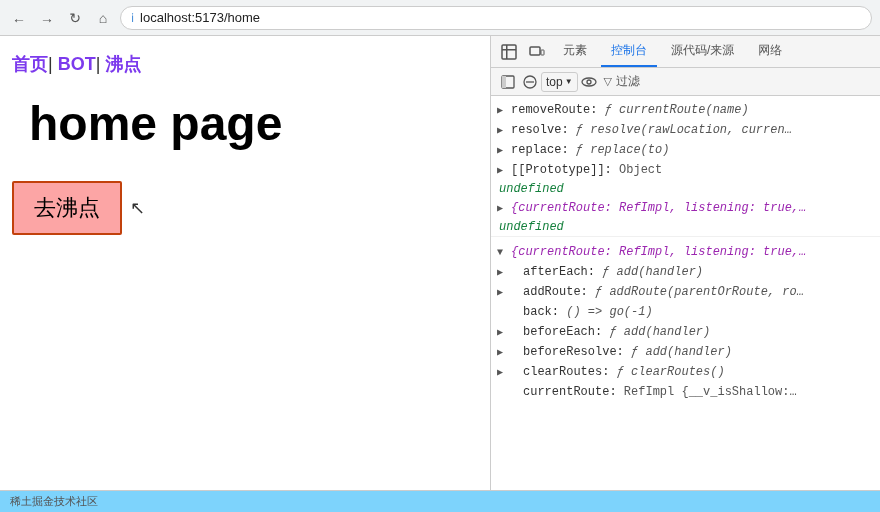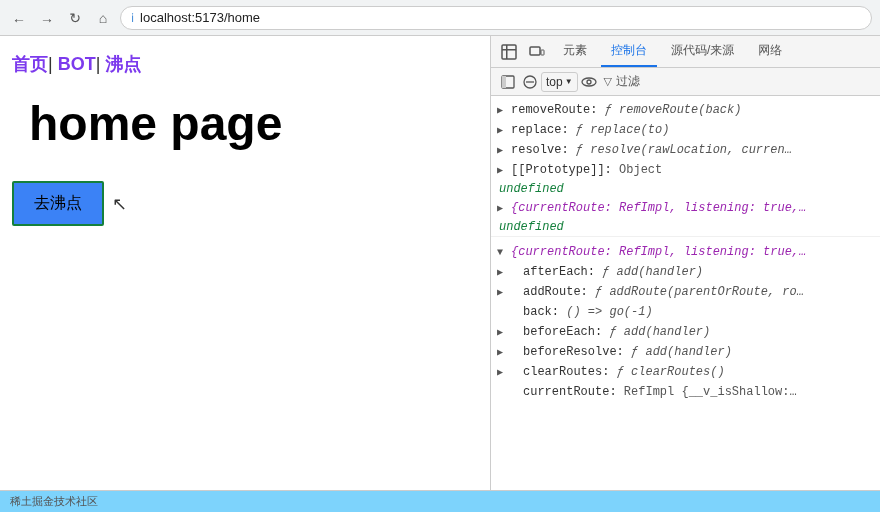--- a/index.html
+++ b/index.html
@@ -65,24 +65,24 @@
     .page-title {
       font-size: 48px;
       font-weight: bold;
       color: #000;
       margin-bottom: 30px;
       font-family: Arial, sans-serif;
       margin-left: 17px;
     }
 
     .go-btn {
-      border: 2px solid #15803d;
-      background: #3b82f6;
+      border: 2px solid #c2410c;
+      background: #fca5a5;
       padding: 10px 20px;
-      font-size: 16px;
+      font-size: 22px;
       cursor: pointer;
       font-family: Arial, sans-serif;
       color: #000;
       border-radius: 2px;
     }
 
     
     .devtools-panel {
       flex: 1;
       background: #fff;
@@ -298,29 +298,29 @@
       </button>
       <div class="filter-area">
         <span class="filter-icon">▽</span>
         <span>过滤</span>
       </div>
     </div>
 
     <div class="console-output">
 
       <div class="console-line has-toggle">
-        <span class="prop-key">removeRoute: </span><span class="prop-val-fn">ƒ removeRoute(back)</span>
+        <span class="prop-key">removeRoute: </span><span class="prop-val-fn">ƒ currentRoute(name)</span>
+      </div>
+
+      <div class="console-line has-toggle">
+        <span class="prop-key">resolve: </span><span class="prop-val-fn">ƒ resolve(rawLocation, curren…</span>
       </div>
 
       <div class="console-line has-toggle">
         <span class="prop-key">replace: </span><span class="prop-val-fn">ƒ replace(to)</span>
-      </div>
-
-      <div class="console-line has-toggle">
-        <span class="prop-key">resolve: </span><span class="prop-val-fn">ƒ resolve(rawLocation, curren…</span>
       </div>
 
 
       <div class="console-line has-toggle">
         <span class="prop-key">[[Prototype]]: </span><span class="prop-val-obj">Object</span>
       </div>
 
       <div class="undefined-line">undefined</div>
 
       <div class="console-line has-toggle">

